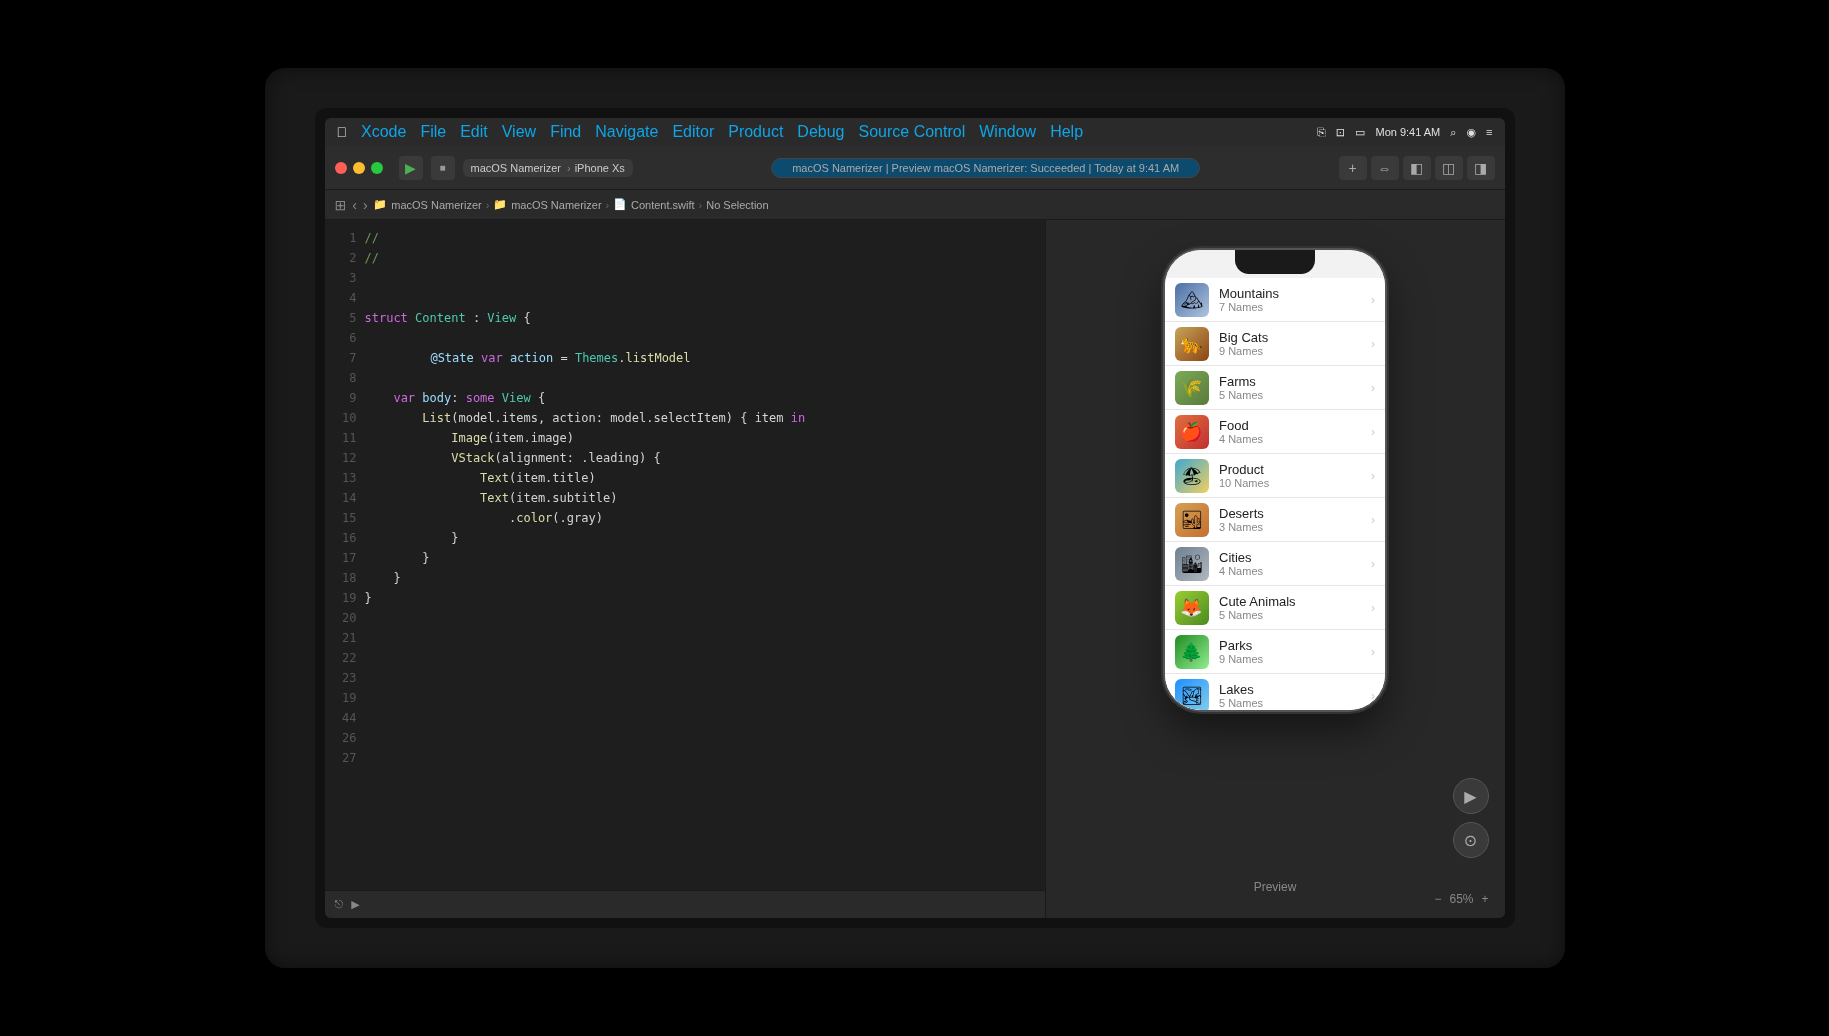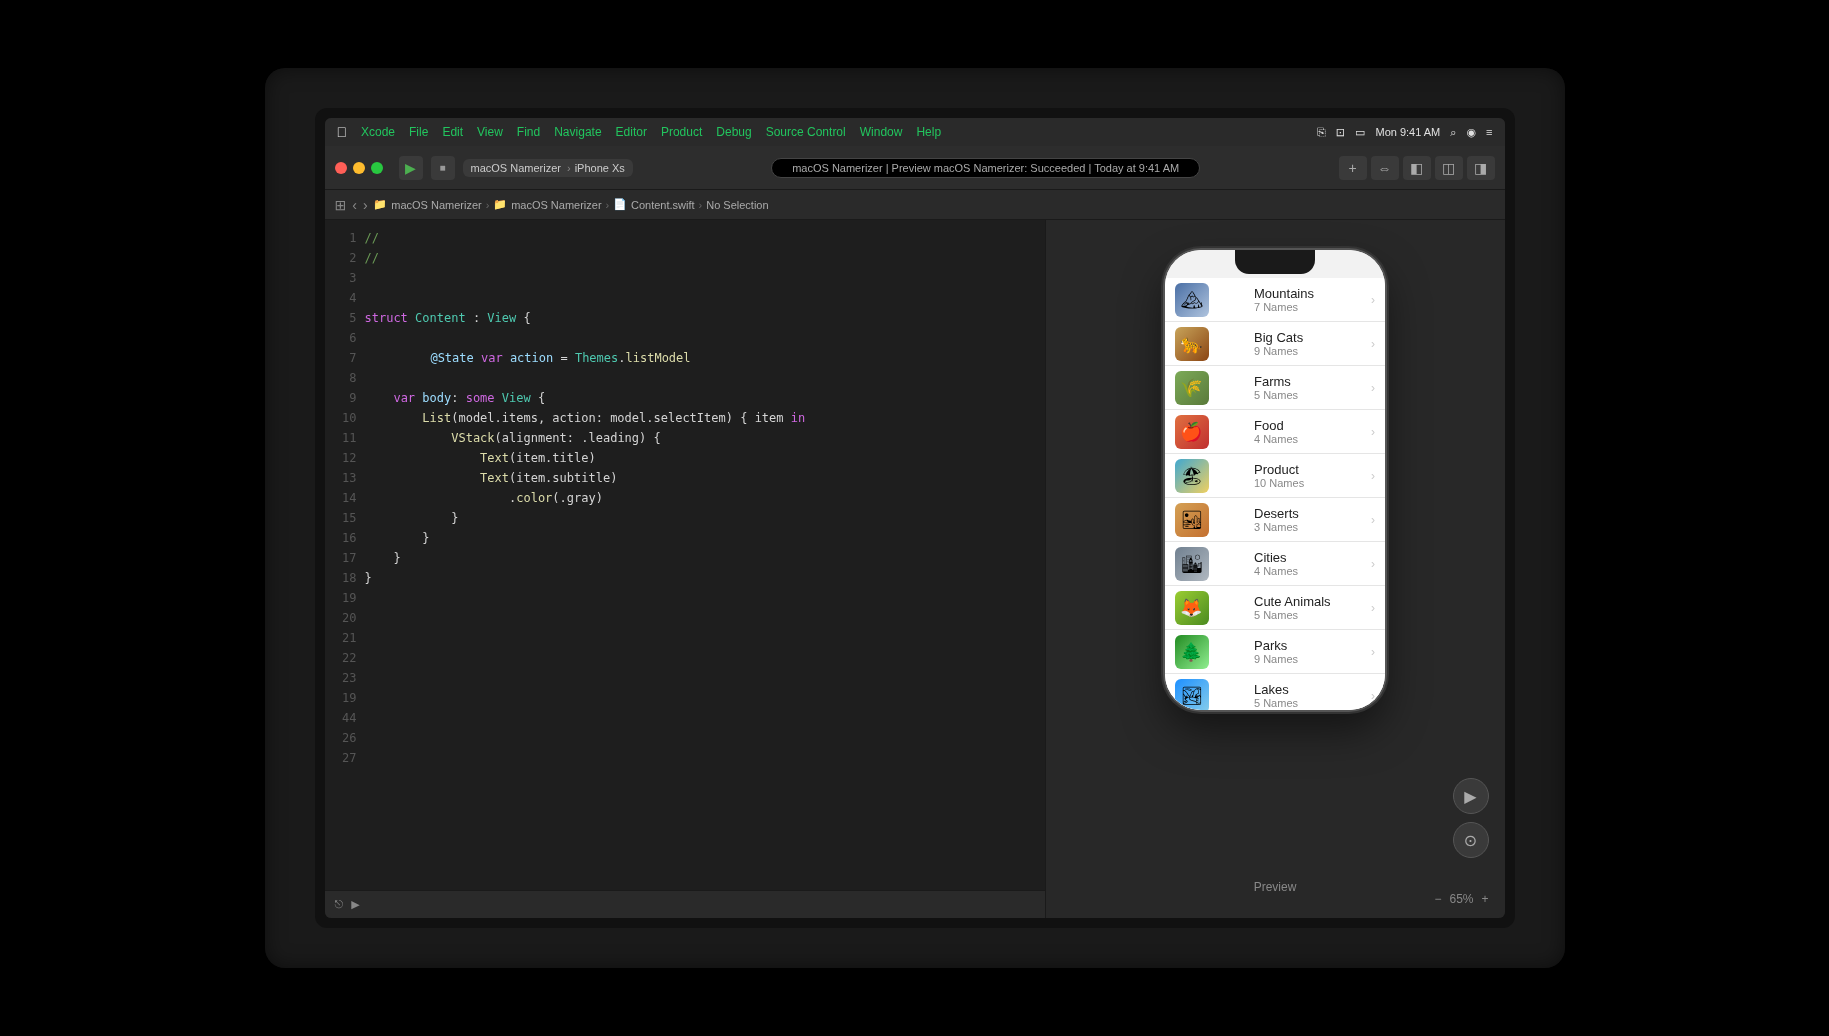--- a/index.html
+++ b/index.html
@@ -66,22 +66,22 @@
       align-items: center;
       gap: 14px;
     }
 
     .apple-logo {
       font-size: 14px;
       color: #e0e0e0;
     }
 
     .menubar-item {
-      font-size: 12px;
-      color: #22c55e;
+      font-size: 16px;
+      color: #0ea5e9;
       cursor: default;
     }
 
     .menubar-right {
       display: flex;
       align-items: center;
       gap: 10px;
       font-size: 11px;
       color: #e0e0e0;
     }
@@ -144,21 +144,21 @@
       font-size: 11px;
       color: #ccc;
       display: flex;
       align-items: center;
       gap: 4px;
     }
 
     .toolbar-spacer { flex: 1; }
 
     .toolbar-status {
-      background: #000000;
+      background: #0c4a6e;
       border: 1px solid #444;
       border-radius: 10px;
       padding: 3px 20px;
       font-size: 11px;
       color: #aaa;
       max-width: 500px;
       overflow: hidden;
       text-overflow: ellipsis;
       white-space: nowrap;
     }
@@ -381,21 +381,21 @@
       border-radius: 6px;
       margin-right: 10px;
       flex-shrink: 0;
       overflow: hidden;
       display: flex;
       align-items: center;
       justify-content: center;
       font-size: 18px;
     }
 
-    .list-text { flex: 1; margin-left: 35px; }
+    .list-text { flex: 1; }
     .list-title { font-size: 13px; color: #222; font-weight: 400; }
     .list-subtitle { font-size: 11px; color: #888; }
     .list-chevron { color: #ccc; font-size: 12px; }
 
     
     .thumb-mountains { background: linear-gradient(135deg, #4a6fa5, #b0c4de); }
     .thumb-bigcats { background: linear-gradient(135deg, #c8a45a, #8b4513); }
     .thumb-farms { background: linear-gradient(135deg, #7caa58, #5a7a3a); }
     .thumb-food { background: linear-gradient(135deg, #e07040, #c03030); }
     .thumb-beaches { background: linear-gradient(135deg, #40a8d0, #f0d060); }
@@ -519,20 +519,21 @@
               <div class="code-line"><span class="sw-comment">//</span></div>
               <div class="code-line"><span class="sw-comment">//</span></div>
               <div class="code-line"></div>
               <div class="code-line"></div>
               <div class="code-line"><span class="sw-keyword">struct </span><span class="sw-type">Content </span><span class="sw-default">: </span><span class="sw-type">View </span><span class="sw-default">{</span></div>
               <div class="code-line"></div>
               <div class="code-line"><span class="sw-default">    </span><span class="sw-attr">@State </span><span class="sw-keyword">var </span><span class="sw-param">action </span><span class="sw-default">= </span><span class="sw-type">Themes</span><span class="sw-default">.</span><span class="sw-func">listModel</span></div>
               <div class="code-line"></div>
               <div class="code-line"><span class="sw-default">    </span><span class="sw-keyword">var </span><span class="sw-param">body</span><span class="sw-default">: </span><span class="sw-keyword">some </span><span class="sw-type">View </span><span class="sw-default">{</span></div>
               <div class="code-line"><span class="sw-default">        </span><span class="sw-func">List</span><span class="sw-default">(model.items, action: model.selectItem) { item </span><span class="sw-keyword">in</span></div>
+              <div class="code-line"><span class="sw-default">            </span><span class="sw-func">Image</span><span class="sw-default">(item.image)</span></div>
               <div class="code-line"><span class="sw-default">            </span><span class="sw-func">VStack</span><span class="sw-default">(alignment: .leading) {</span></div>
               <div class="code-line"><span class="sw-default">                </span><span class="sw-func">Text</span><span class="sw-default">(item.title)</span></div>
               <div class="code-line"><span class="sw-default">                </span><span class="sw-func">Text</span><span class="sw-default">(item.subtitle)</span></div>
               <div class="code-line"><span class="sw-default">                    .</span><span class="sw-func">color</span><span class="sw-default">(.gray)</span></div>
               <div class="code-line"><span class="sw-default">            }</span></div>
               <div class="code-line"><span class="sw-default">        }</span></div>
               <div class="code-line"><span class="sw-default">    }</span></div>
               <div class="code-line"><span class="sw-default">}</span></div>
               <div class="code-line"></div>
               <div class="code-line"></div>

